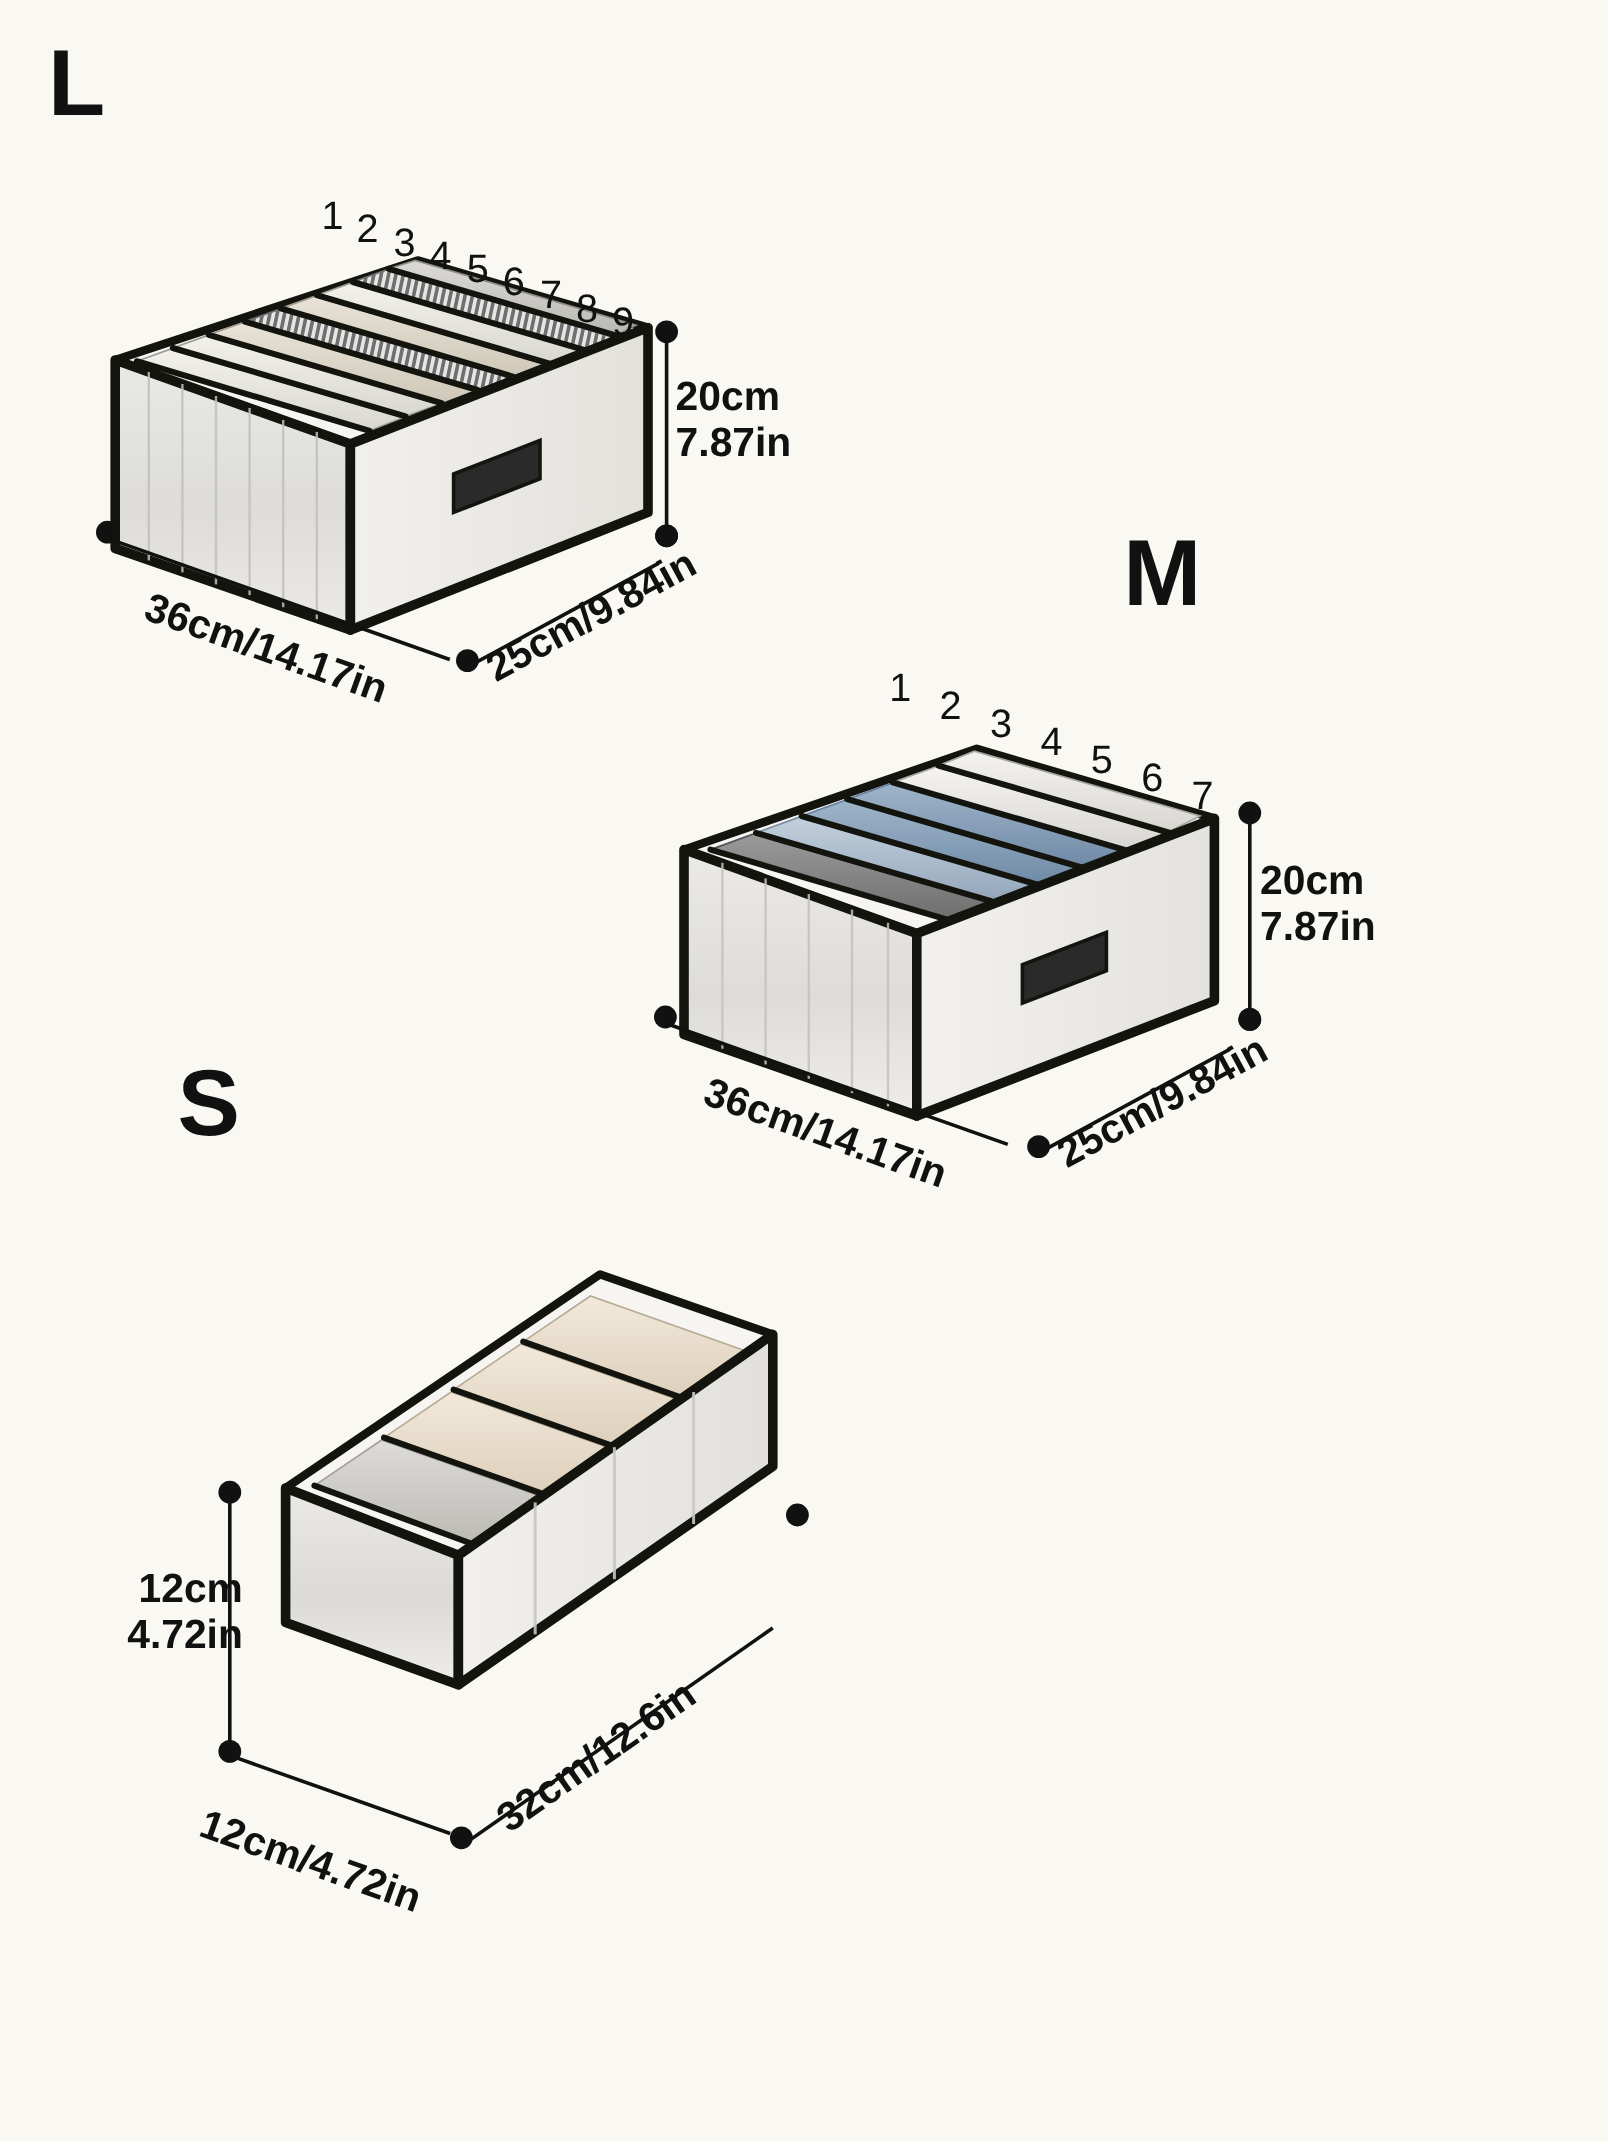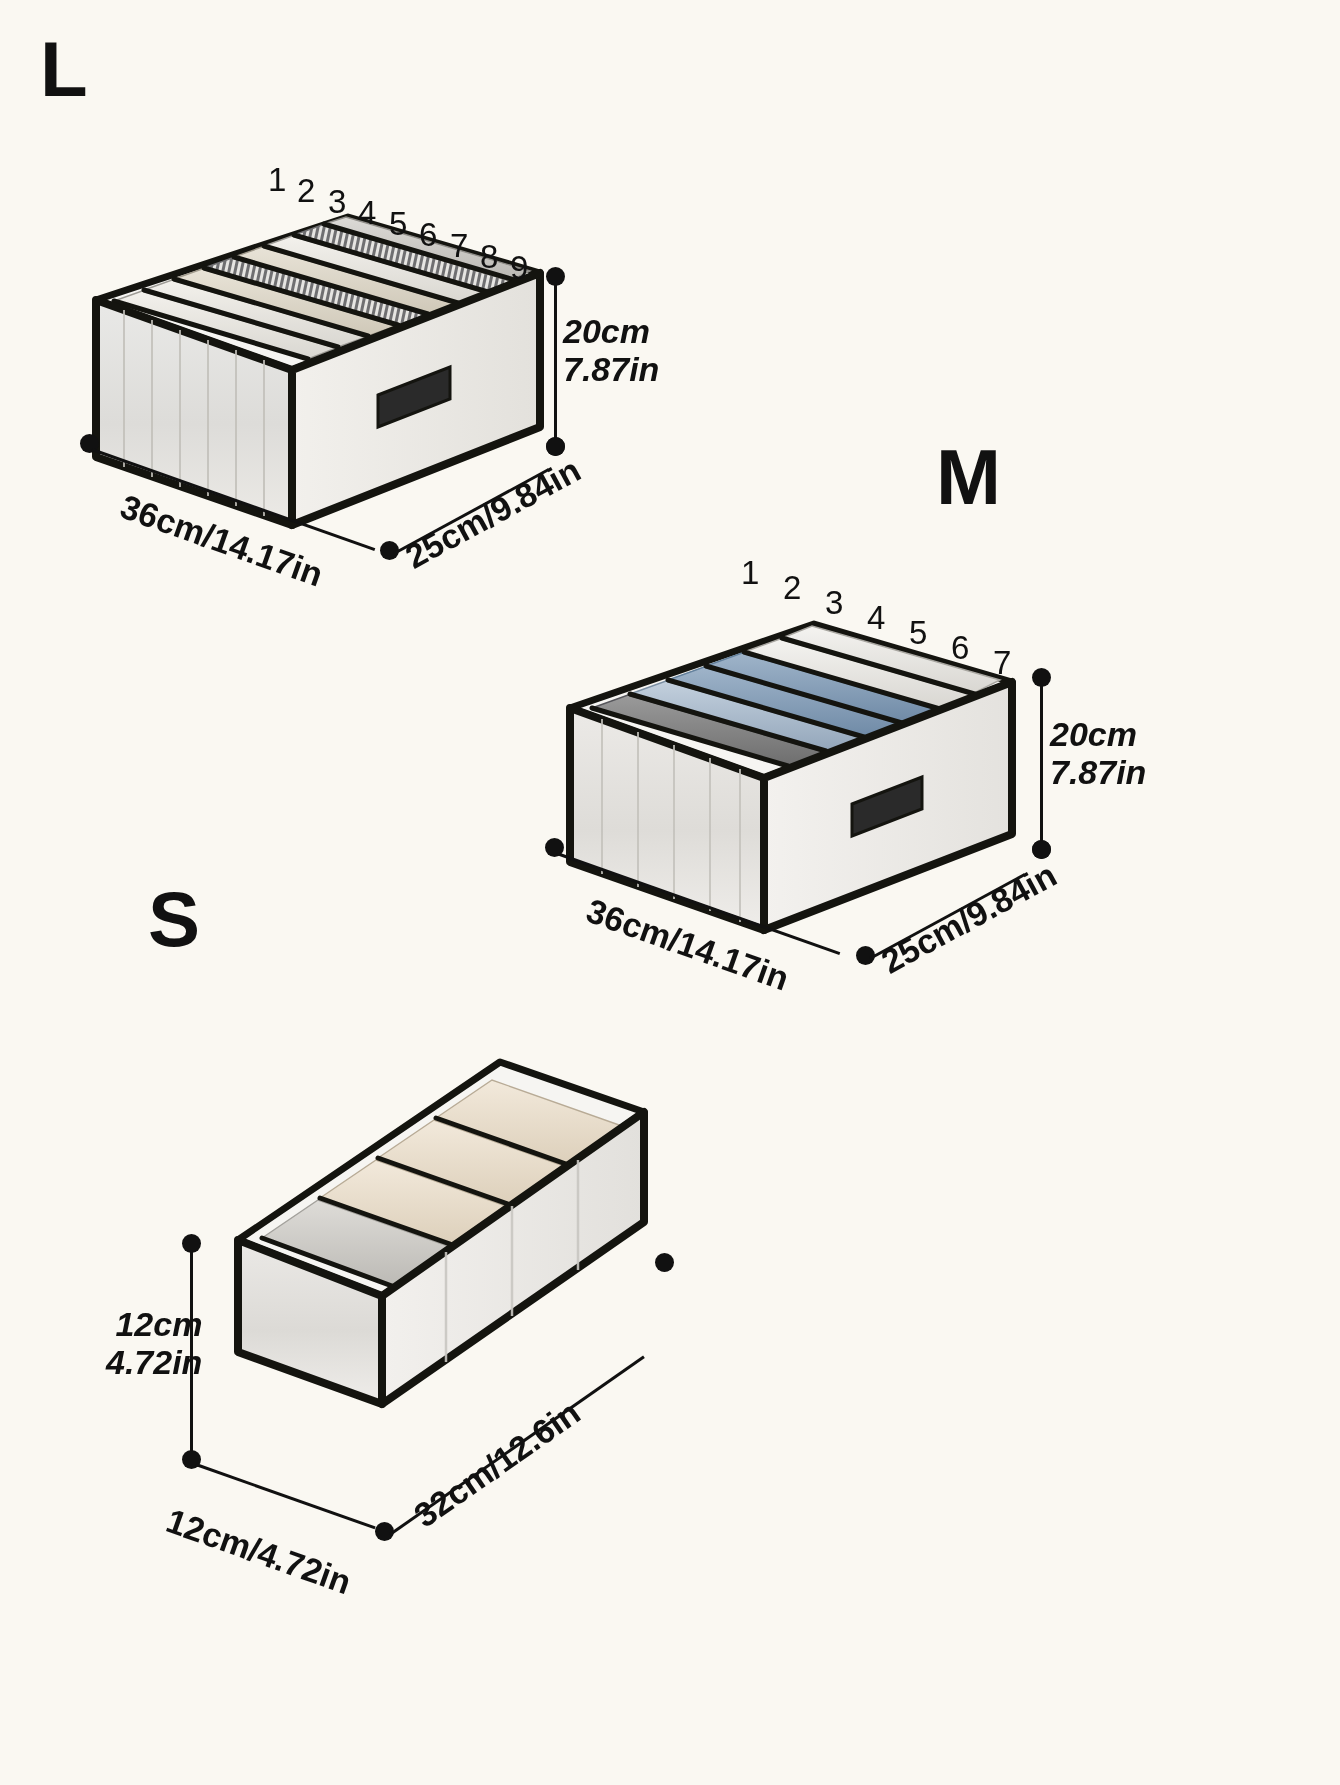--- a/index.html
+++ b/index.html
@@ -25,21 +25,21 @@
   }
 
   
   .dim{
     position:absolute;
     font-weight:bold;
     color:#111;
     line-height:1.12;
     white-space:nowrap;
   }
-  .dim-v{font-size:34px;font-style:italic;}
+  .dim-v{font-size:34px;}
   .dim-rot{font-size:34px;transform-origin:0 50%;}
   .dim small{display:block;font-size:34px;font-weight:bold;}
 
   
   .guide{position:absolute;background:#111;}
   .guide-v{width:3px;}
   .dot{
     position:absolute;width:19px;height:19px;border-radius:50%;
     background:#111;
   }

